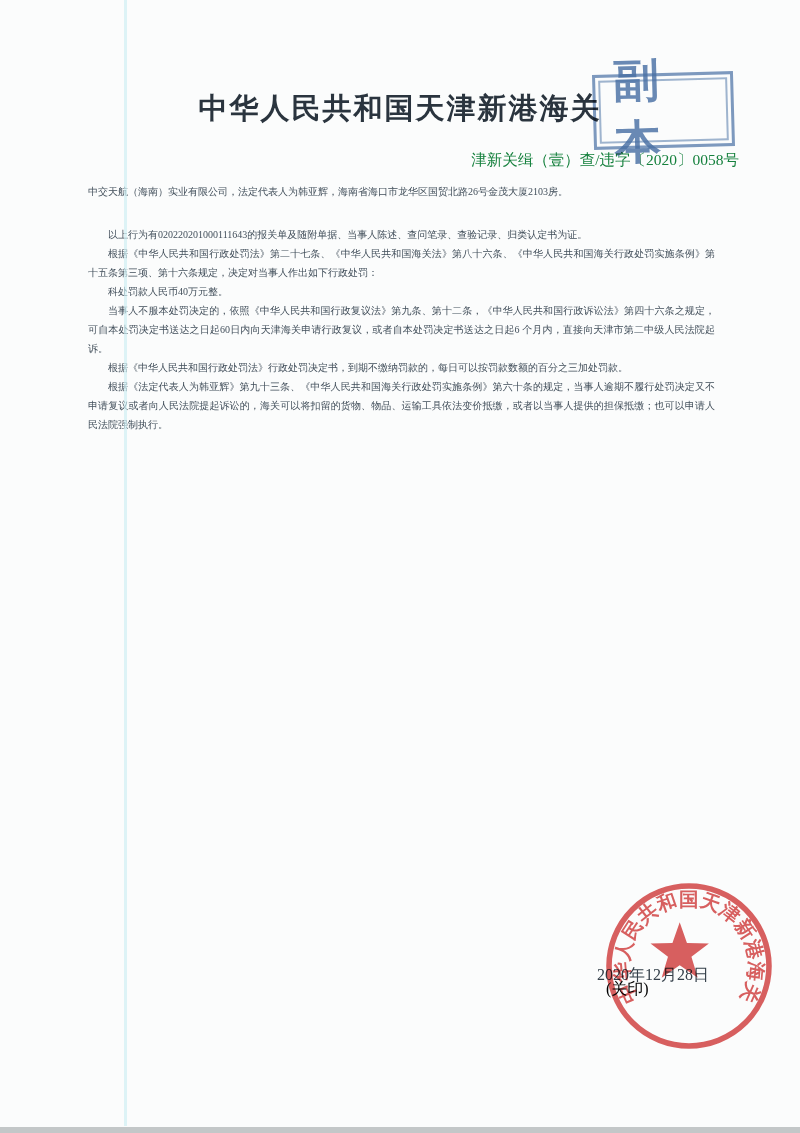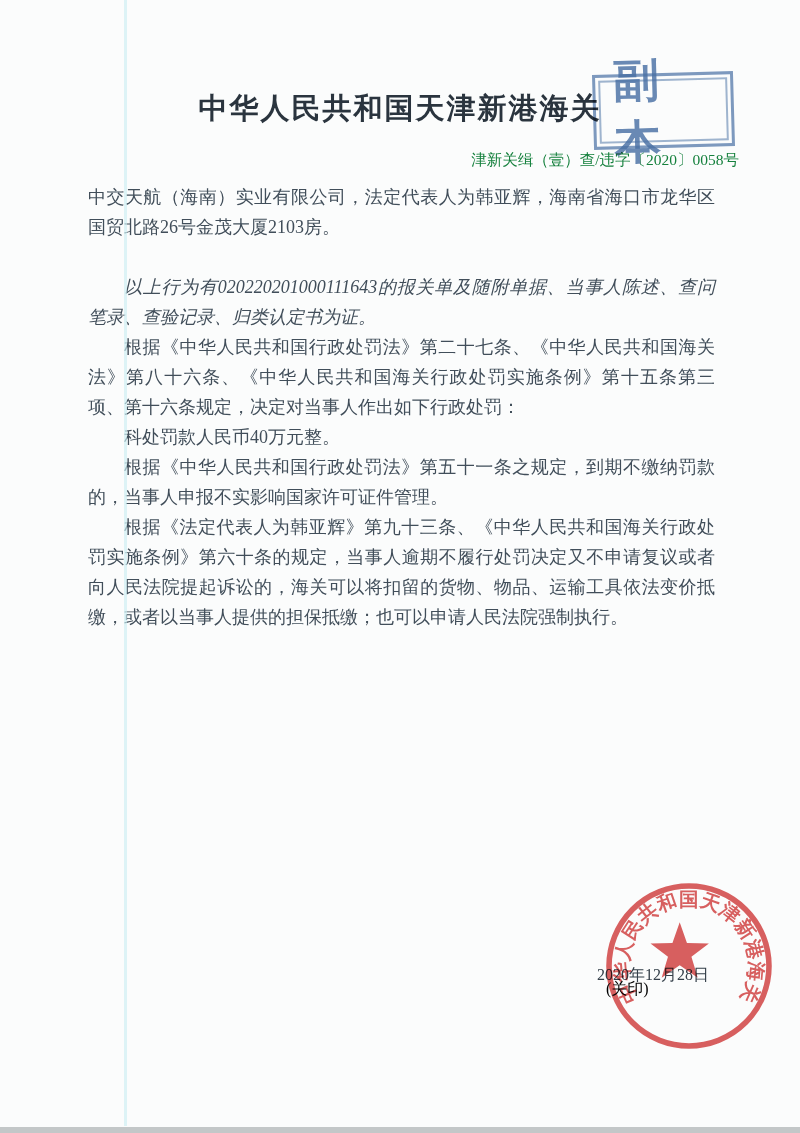--- a/index.html
+++ b/index.html
@@ -34,28 +34,28 @@
   .doc-number {
     margin-top:20px;
     padding-right:61px;
     text-align:right;
     font-size:15.5px;
     color:#15803d;
   }
   
   .doc-body {
     padding:11px 85px 0 88px;
-    font-size:18px;
-    line-height:30px;
+    font-size:10px;
+    line-height:19px;
     text-align:justify;
   }
   .doc-body p { margin:0; text-indent:2em; }
   .doc-body p.indent-none { text-indent:0; }
   .doc-body p.indent-wide { text-indent:3.8em; }
-  .doc-body p.gap-before  { margin-top:30px;font-style:italic; }
+  .doc-body p.gap-before  { margin-top:24px; }
   
   .copy-stamp {
     position:absolute; left:593px; top:73px;
     width:135px; height:69px;
     border:3px solid rgba(84,122,172,.75);
     transform:rotate(-1.6deg);
     mix-blend-mode:multiply;
     display:flex; align-items:center; justify-content:center;
   }
   .copy-stamp .inner-frame {
@@ -100,21 +100,22 @@
     <div>中华人民共和国天津新港海关</div>
   </div>
 
   <div class="doc-number">津新关缉（壹）查/违字〔2020〕0058号</div>
 
   <div class="doc-body">
     <p class="indent-none">中交天航（海南）实业有限公司，法定代表人为韩亚辉，海南省海口市龙华区国贸北路26号金茂大厦2103房。</p>
     <p class="gap-before">以上行为有020220201000111643的报关单及随附单据、当事人陈述、查问笔录、查验记录、归类认定书为证。</p>
     <p>根据《中华人民共和国行政处罚法》第二十七条、《中华人民共和国海关法》第八十六条、《中华人民共和国海关行政处罚实施条例》第十五条第三项、第十六条规定，决定对当事人作出如下行政处罚：</p>
     <p>科处罚款人民币40万元整。</p>
-    <p>根据《中华人民共和国行政处罚法》第五十一条之规定，到期不缴纳罚款的，当事人申报不实影响国家许可证件管理。</p>
+    <p>当事人不服本处罚决定的，依照《中华人民共和国行政复议法》第九条、第十二条，《中华人民共和国行政诉讼法》第四十六条之规定，可自本处罚决定书送达之日起60日内向天津海关申请行政复议，或者自本处罚决定书送达之日起6 个月内，直接向天津市第二中级人民法院起诉。</p>
+    <p>根据《中华人民共和国行政处罚法》行政处罚决定书，到期不缴纳罚款的，每日可以按罚款数额的百分之三加处罚款。</p>
     <p>根据《法定代表人为韩亚辉》第九十三条、《中华人民共和国海关行政处罚实施条例》第六十条的规定，当事人逾期不履行处罚决定又不申请复议或者向人民法院提起诉讼的，海关可以将扣留的货物、物品、运输工具依法变价抵缴，或者以当事人提供的担保抵缴；也可以申请人民法院强制执行。</p>
   </div>
 
   <div class="seal-label">(关印)</div>
   <div class="seal-date">2020年12月28日</div>
 
   <svg class="red-seal" viewBox="-100 -100 200 200">
     <circle r="86" fill="none" stroke-width="6" stroke="#d85252"></circle>
     <defs>
       <path id="sealArc" d="M -53.2 37.3 A 65 65 0 1 1 53.2 37.3" fill="none"></path>

